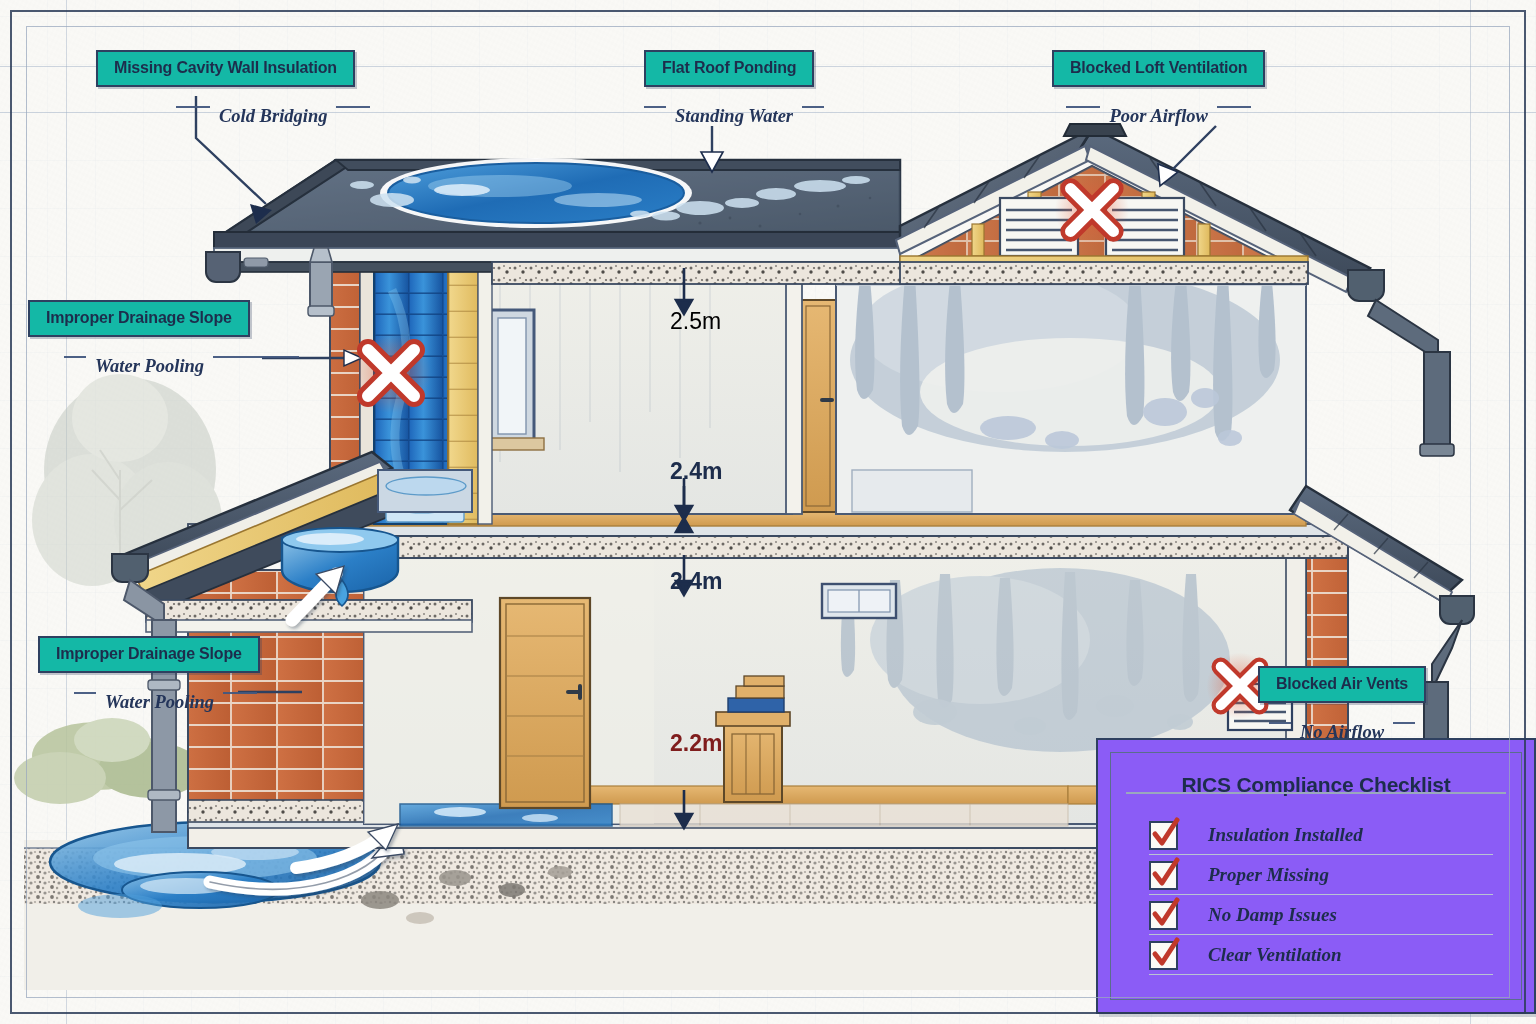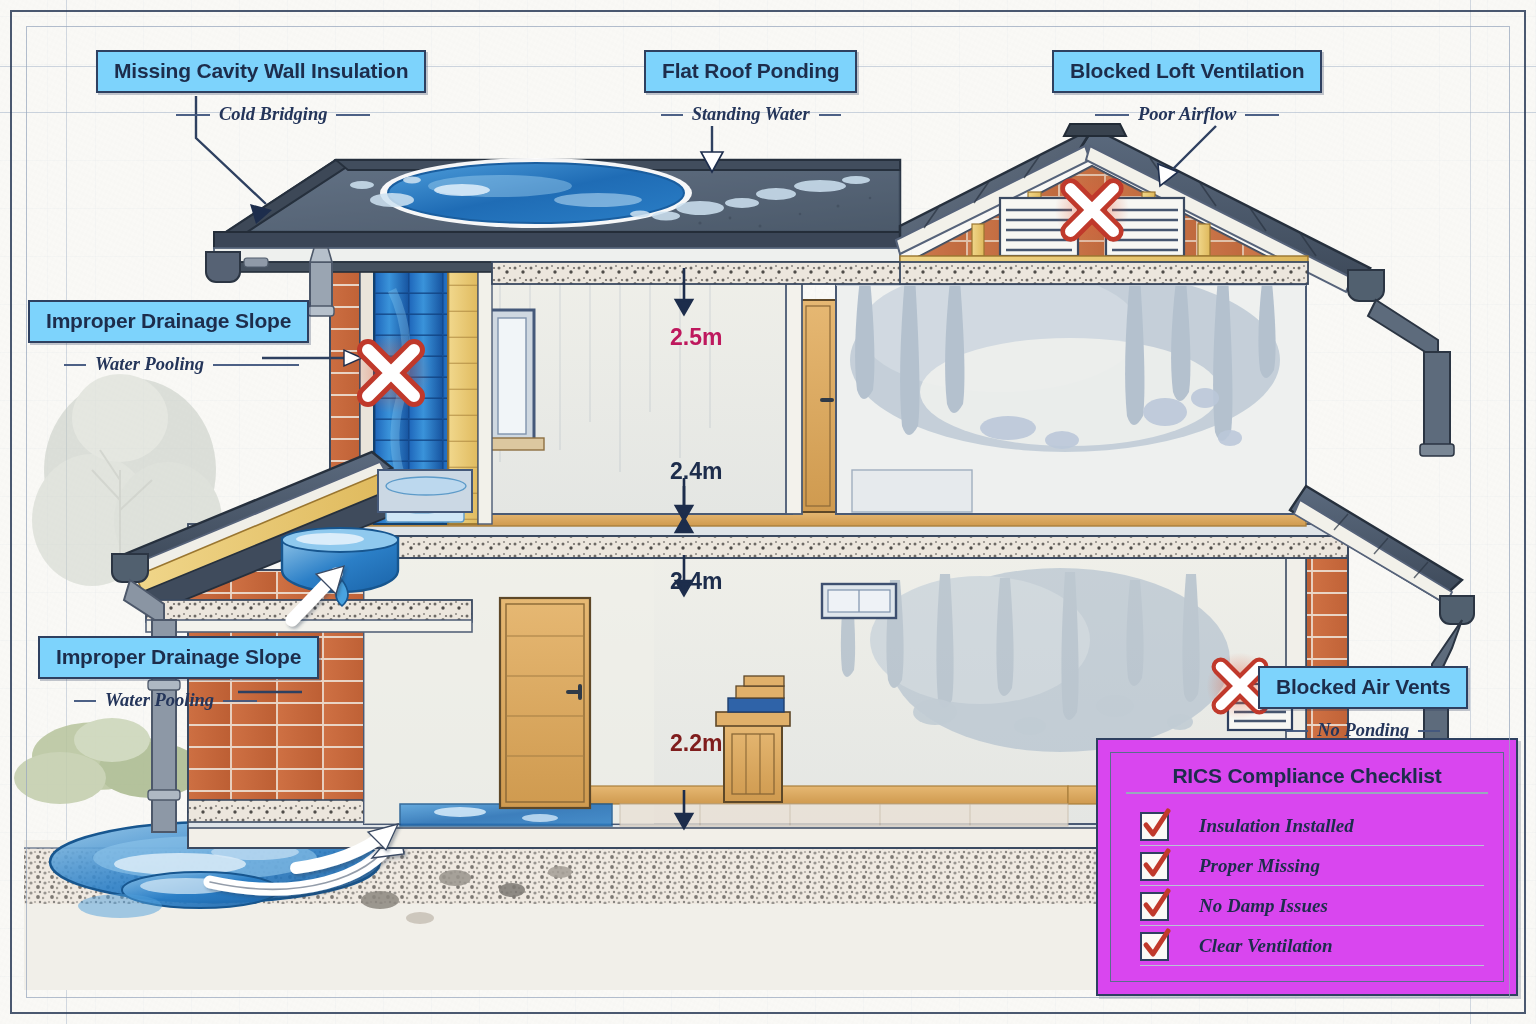--- a/index.html
+++ b/index.html
@@ -27,54 +27,54 @@
   
   .frame-o{position:absolute;left:10px;top:10px;right:10px;bottom:10px;border:2.5px solid #2b3c58;opacity:.85;}
   .frame-i{position:absolute;left:26px;top:26px;right:26px;bottom:26px;border:1px solid #9aa8bd;opacity:.75;}
   .hline{position:absolute;left:0;right:0;height:1px;background:#9fb0c6;opacity:.5;}
   .vline{position:absolute;top:0;bottom:0;width:1px;background:#9fb0c6;opacity:.45;}
 
   
   .callout{position:absolute;}
   .cl-box{
     display:inline-block;
-    background:#7dd3fc;
+    background:#14b8a6;
     border:2px solid #2e4060;
     box-shadow:2px 2px 0 rgba(45,62,92,.28);
     padding:7px 16px 8px;
     color:#1d2d4c;
     font-weight:700;
-    font-size:21px;
+    font-size:16px;
     letter-spacing:-.2px;
     white-space:nowrap;
     font-family:"Liberation Sans", sans-serif;
   }
   .cl-sub{
-    margin-top:11px;
+    margin-top:19px;
     color:#24355a;
     font-style:italic;
     font-weight:600;
     font-size:18.5px;
     white-space:nowrap;
-    display:flex;align-items:center;gap:9px;
+    display:flex;align-items:flex-start;gap:9px;
     font-family:"Liberation Serif", serif;
   }
   .cl-sub .dash{display:block;height:2px;background:#42577e;width:34px;opacity:.95;}
   .cl-sub .dash.short{width:22px;}
   .cl-sub.center{justify-content:center;}
   .cl-sub .txt{font-family:"Liberation Serif",serif;font-style:italic;}
 
   svg.ov{position:absolute;inset:0;width:1536px;height:1024px;pointer-events:none;}
 
   
   .checklist{
     position:absolute;left:1096px;top:738px;width:402px;height:238px;
-    background:#d946ef;border:2.5px solid #2e4060;
+    background:#8b5cf6;border:2.5px solid #2e4060;
     box-shadow:3px 3px 0 rgba(45,62,92,.22);
-    padding:8px;
+    padding:17px;
   }
   .checklist .inner{position:absolute;left:12px;top:12px;right:12px;bottom:12px;border:1.5px solid #5a6d8c;}
   .cl-title{
     position:relative;text-align:center;color:#1d2d4c;font-weight:700;font-size:21px;
     padding-top:16px;letter-spacing:-.2px;z-index:3;
   }
   .cl-title-rule{position:absolute;left:28px;right:28px;top:52px;height:1.5px;background:#9aa8bd;z-index:3;}
   .cl-items{position:relative;margin-top:18px;padding:0 0 0 34px;z-index:3;}
   .cl-item{display:flex;align-items:center;gap:30px;height:40px;position:relative;}
   .cl-item .rule{position:absolute;left:0;right:24px;bottom:0;height:1px;background:#b9c4d3;}
@@ -582,21 +582,21 @@
       <circle cx="43" cy="43" r="40" fill="url(#gXglow)"></circle>
       <g stroke="#c0392b" stroke-width="22" stroke-linecap="round">
           <path d="M20 20 L66 66M66 20 L20 66"></path>
         </g>
       <g stroke="#ffffff" stroke-width="12" stroke-linecap="round">
           <path d="M20 20 L66 66M66 20 L20 66"></path>
         </g>
     </svg>
   </div>
 
-  <div style="position:absolute;left:670px;top:324px;color:#be185d;font-weight:700;font-size:23px;">2.5m</div>
+  <div style="position:absolute;left:670px;top:308px;color:#000000;font-weight:400;font-size:23px;">2.5m</div>
   <div style="position:absolute;left:670px;top:458px;color:#1d2d4c;font-weight:700;font-size:23px;">2.4m</div>
   <div style="position:absolute;left:670px;top:568px;color:#1d2d4c;font-weight:700;font-size:23px;">2.4m</div>
   <div style="position:absolute;left:670px;top:730px;color:#7f1d1d;font-weight:700;font-size:23px;">2.2m</div>
 
   <div class="callout" style="left:96px;top:50px;">
     <div class="cl-box">Missing Cavity Wall Insulation</div>
     <div class="cl-sub" style="padding-left:80px;">
       <span class="dash"></span>
       <span class="txt">Cold Bridging</span>
       <span class="dash"></span>
@@ -637,21 +637,21 @@
       <span class="dash short"></span>
       <span class="txt">Water Pooling</span>
       <span class="dash"></span>
     </div>
   </div>
 
   <div class="callout" style="left:1258px;top:666px;">
     <div class="cl-box">Blocked Air Vents</div>
     <div class="cl-sub center">
       <span class="dash short"></span>
-      <span class="txt">No Ponding</span>
+      <span class="txt">No Airflow</span>
       <span class="dash short"></span>
     </div>
   </div>
 
   <div class="checklist">
     <div class="inner"></div>
     <div class="cl-title">RICS Compliance Checklist</div>
     <div class="cl-title-rule"></div>
     <div class="cl-items">
       <div class="cl-item">

